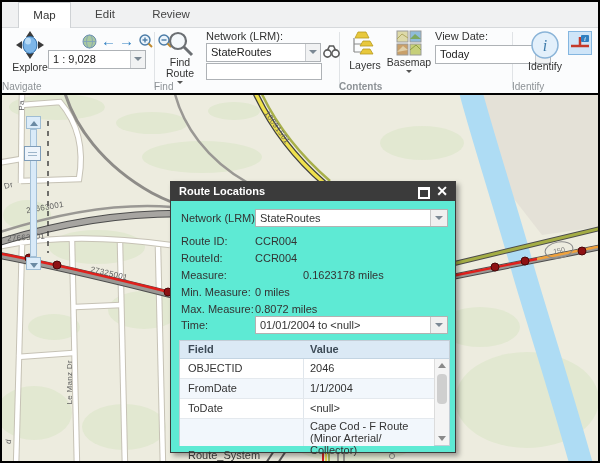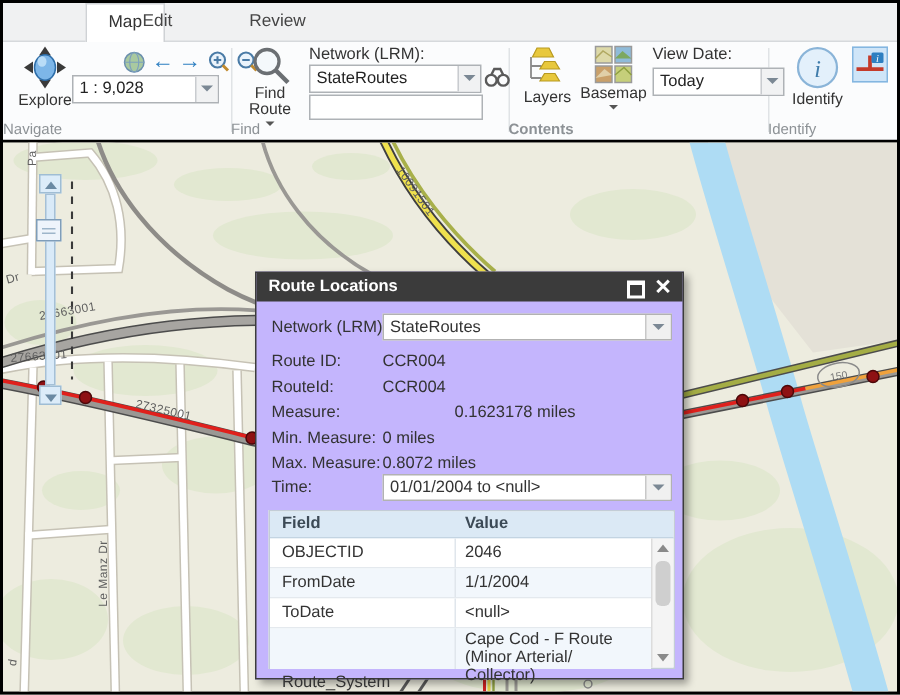--- a/index.html
+++ b/index.html
@@ -3,21 +3,21 @@
 <meta charset="utf-8">
 <style>
   html,body{margin:0;padding:0;}
   body{font-family:"Liberation Sans",sans-serif;background:#888;}
   #win{position:relative;width:600px;height:463px;background:#000;overflow:hidden;}
 
   
   #ribbon{position:absolute;left:2px;top:2px;width:596px;height:91px;background:#fafbfc;}
   #tabstrip{position:absolute;left:0;top:0;width:100%;height:25px;background:#f0f1f2;border-bottom:1px solid #d6d9dc;}
   .tab{position:absolute;top:0;height:25px;line-height:25px;text-align:center;font-size:11.5px;color:#444;cursor:default;}
-  .tab.active{background:#fff;border:1px solid #cfd2d5;border-bottom:none;height:26px;color:#333;margin-left:39px;}
+  .tab.active{background:#fff;border:1px solid #cfd2d5;border-bottom:none;height:26px;color:#333;}
   #ribbonbody{position:absolute;left:0;top:26px;width:100%;height:65px;background:#fbfcfd;}
   .gsep{position:absolute;top:4px;height:56px;width:1px;background:#e0e3e6;}
   .glabel{position:absolute;bottom:1px;font-size:10px;color:#8d9296;}
   .btn-label{font-size:10.5px;color:#333;text-align:center;line-height:11px;}
   .combo{position:absolute;background:#fff;border:1px solid #aeb2b6;font-size:11px;color:#222;}
   .combo .txt{position:absolute;left:4px;top:0;line-height:16px;white-space:nowrap;}
   .combo .dd{position:absolute;right:0;top:0;bottom:0;width:14px;background:#f1f2f3;border-left:1px solid #c9ccd0;}
   .dd:after{content:"";position:absolute;left:3px;top:6px;border:4px solid transparent;border-top-color:#7b8894;}
   .caret{width:0;height:0;border:3.5px solid transparent;border-top-color:#555;margin:2px auto 0;}
   .toolbtn{position:absolute;cursor:default;}
@@ -28,21 +28,21 @@
 
   
   .sliderbtn{position:absolute;width:15px;height:13px;background:#dcecf9;border:1px solid #9fbdd4;box-sizing:border-box;}
   .tri-up{position:absolute;left:3px;top:4px;border:4px solid transparent;border-bottom:5px solid #6b8aa3;border-top:none;}
   .tri-dn{position:absolute;left:3px;top:5px;border:4px solid transparent;border-top:5px solid #6b8aa3;border-bottom:none;}
   #slider-track{position:absolute;left:28px;top:34px;width:7px;height:128px;background:#d9eaf8;border:1px solid #a5c0d6;box-sizing:border-box;}
   #slider-thumb{position:absolute;left:22px;top:51px;width:17px;height:15px;background:#eef4fb;border:1px solid #7f9db9;box-sizing:border-box;}
   #slider-thumb:after{content:"";position:absolute;left:3px;top:5px;width:9px;height:1px;background:#9db5ca;box-shadow:0 3px 0 #9db5ca;}
 
   
-  #dlg{position:absolute;left:170px;top:181px;width:286px;height:272px;background:#c4b5fd;border:1px solid #3c3c3c;box-sizing:border-box;box-shadow:3px 3px 5px rgba(0,0,0,.35);}
+  #dlg{position:absolute;left:170px;top:181px;width:286px;height:272px;background:#5eead4;border:1px solid #3c3c3c;box-sizing:border-box;box-shadow:3px 3px 5px rgba(0,0,0,.35);}
   #dlg-title{position:absolute;left:0;top:0;width:100%;height:19px;background:#3b3b3b;color:#fff;font-size:11px;font-weight:bold;line-height:19px;}
   #dlg-title .t{padding-left:8px;}
   .titlebtn{position:absolute;top:3px;width:14px;height:13px;color:#fff;text-align:center;cursor:default;}
   .maxbox{display:inline-block;width:8px;height:7px;border:2px solid #fff;border-top-width:3px;margin-top:2px;}
   .fieldrow{position:absolute;left:10px;font-size:11px;color:#333;white-space:nowrap;}
   .fieldval{position:absolute;left:84px;font-size:11px;color:#333;white-space:nowrap;}
   .dcombo{position:absolute;left:84px;width:193px;height:18px;background:#fff;border:1px solid #b2b2b2;font-size:11px;color:#333;box-sizing:border-box;}
   .dcombo .txt{position:absolute;left:4px;line-height:16px;white-space:nowrap;}
   .dcombo .dd{position:absolute;right:0;top:0;bottom:0;width:16px;background:#f0f0f0;border-left:1px solid #c8c8c8;}
   .dcombo .dd:after{content:"";position:absolute;left:4px;top:6px;border:4px solid transparent;border-top-color:#7b8894;}
@@ -60,21 +60,21 @@
 </style>
 </head>
 <body>
 
 <div id="win">
 
   <div id="ribbon">
     <div id="tabstrip">
       <div class="tab active" style="left:16px;width:51px;">Map</div>
       <div class="tab" style="left:79px;width:48px;">Edit</div>
-      <div class="tab" style="left:153px;width:60px;text-align:center;">Review</div>
+      <div class="tab" style="left:139px;width:60px;text-align:center;">Review</div>
     </div>
     <div id="ribbonbody">
       <div class="gsep" style="left:152px;"></div>
       <div class="gsep" style="left:337px;"></div>
       <div class="gsep" style="left:510px;"></div>
 
       <div class="toolbtn" style="left:6px;top:2px;width:44px;">
         <svg width="34" height="32" style="display:block;margin:0 auto;">
           <polygon points="17,1 21,7 13,7" fill="#3a3a3a"></polygon>
           <polygon points="17,29 21,23 13,23" fill="#3a3a3a"></polygon>
@@ -182,21 +182,21 @@
       <div class="toolbtn" style="left:344px;top:2px;width:38px;">
         <svg width="28" height="30" style="display:block;margin:0 auto;">
           <path d="M7,2 L15,2 L18,8 L4,8 Z" fill="#e8c83c" stroke="#b89a20" stroke-width="0.8"></path>
           <path d="M3,8 L3,22 M3,14 L10,14 M3,22 L10,22" stroke="#8a8a8a" stroke-width="1.2" fill="none"></path>
           <path d="M12,11 L19,11 L22,16 L9,16 Z" fill="#e8c83c" stroke="#b89a20" stroke-width="0.8"></path>
           <path d="M12,19 L19,19 L22,24 L9,24 Z" fill="#e8c83c" stroke="#b89a20" stroke-width="0.8"></path>
         </svg>
         <div class="btn-label">Layers</div>
       </div>
       <div style="position:absolute;left:433px;top:2px;font-size:11px;color:#333;">View Date:</div>
-      <div class="combo" style="left:433px;top:17px;width:86px;height:17px;">
+      <div class="combo" style="left:433px;top:17px;width:86px;height:17px;padding-left:28px;">
         <span class="txt">Today</span>
         <span class="dd"></span>
       </div>
       <div class="glabel" style="left:337px;width:173px;font-weight:bold;">Contents</div>
 
       <div class="toolbtn" style="left:522px;top:1px;width:42px;">
         <svg width="32" height="32" style="display:block;margin:0 auto;">
           <circle cx="16" cy="16" r="13" fill="#e3f0fb" stroke="#8ab4d8" stroke-width="1.5"></circle>
           <text x="16" y="22" font-size="16" font-family="Liberation Serif,serif" font-style="italic" fill="#3f7cab" text-anchor="middle">i</text>
         </svg>

